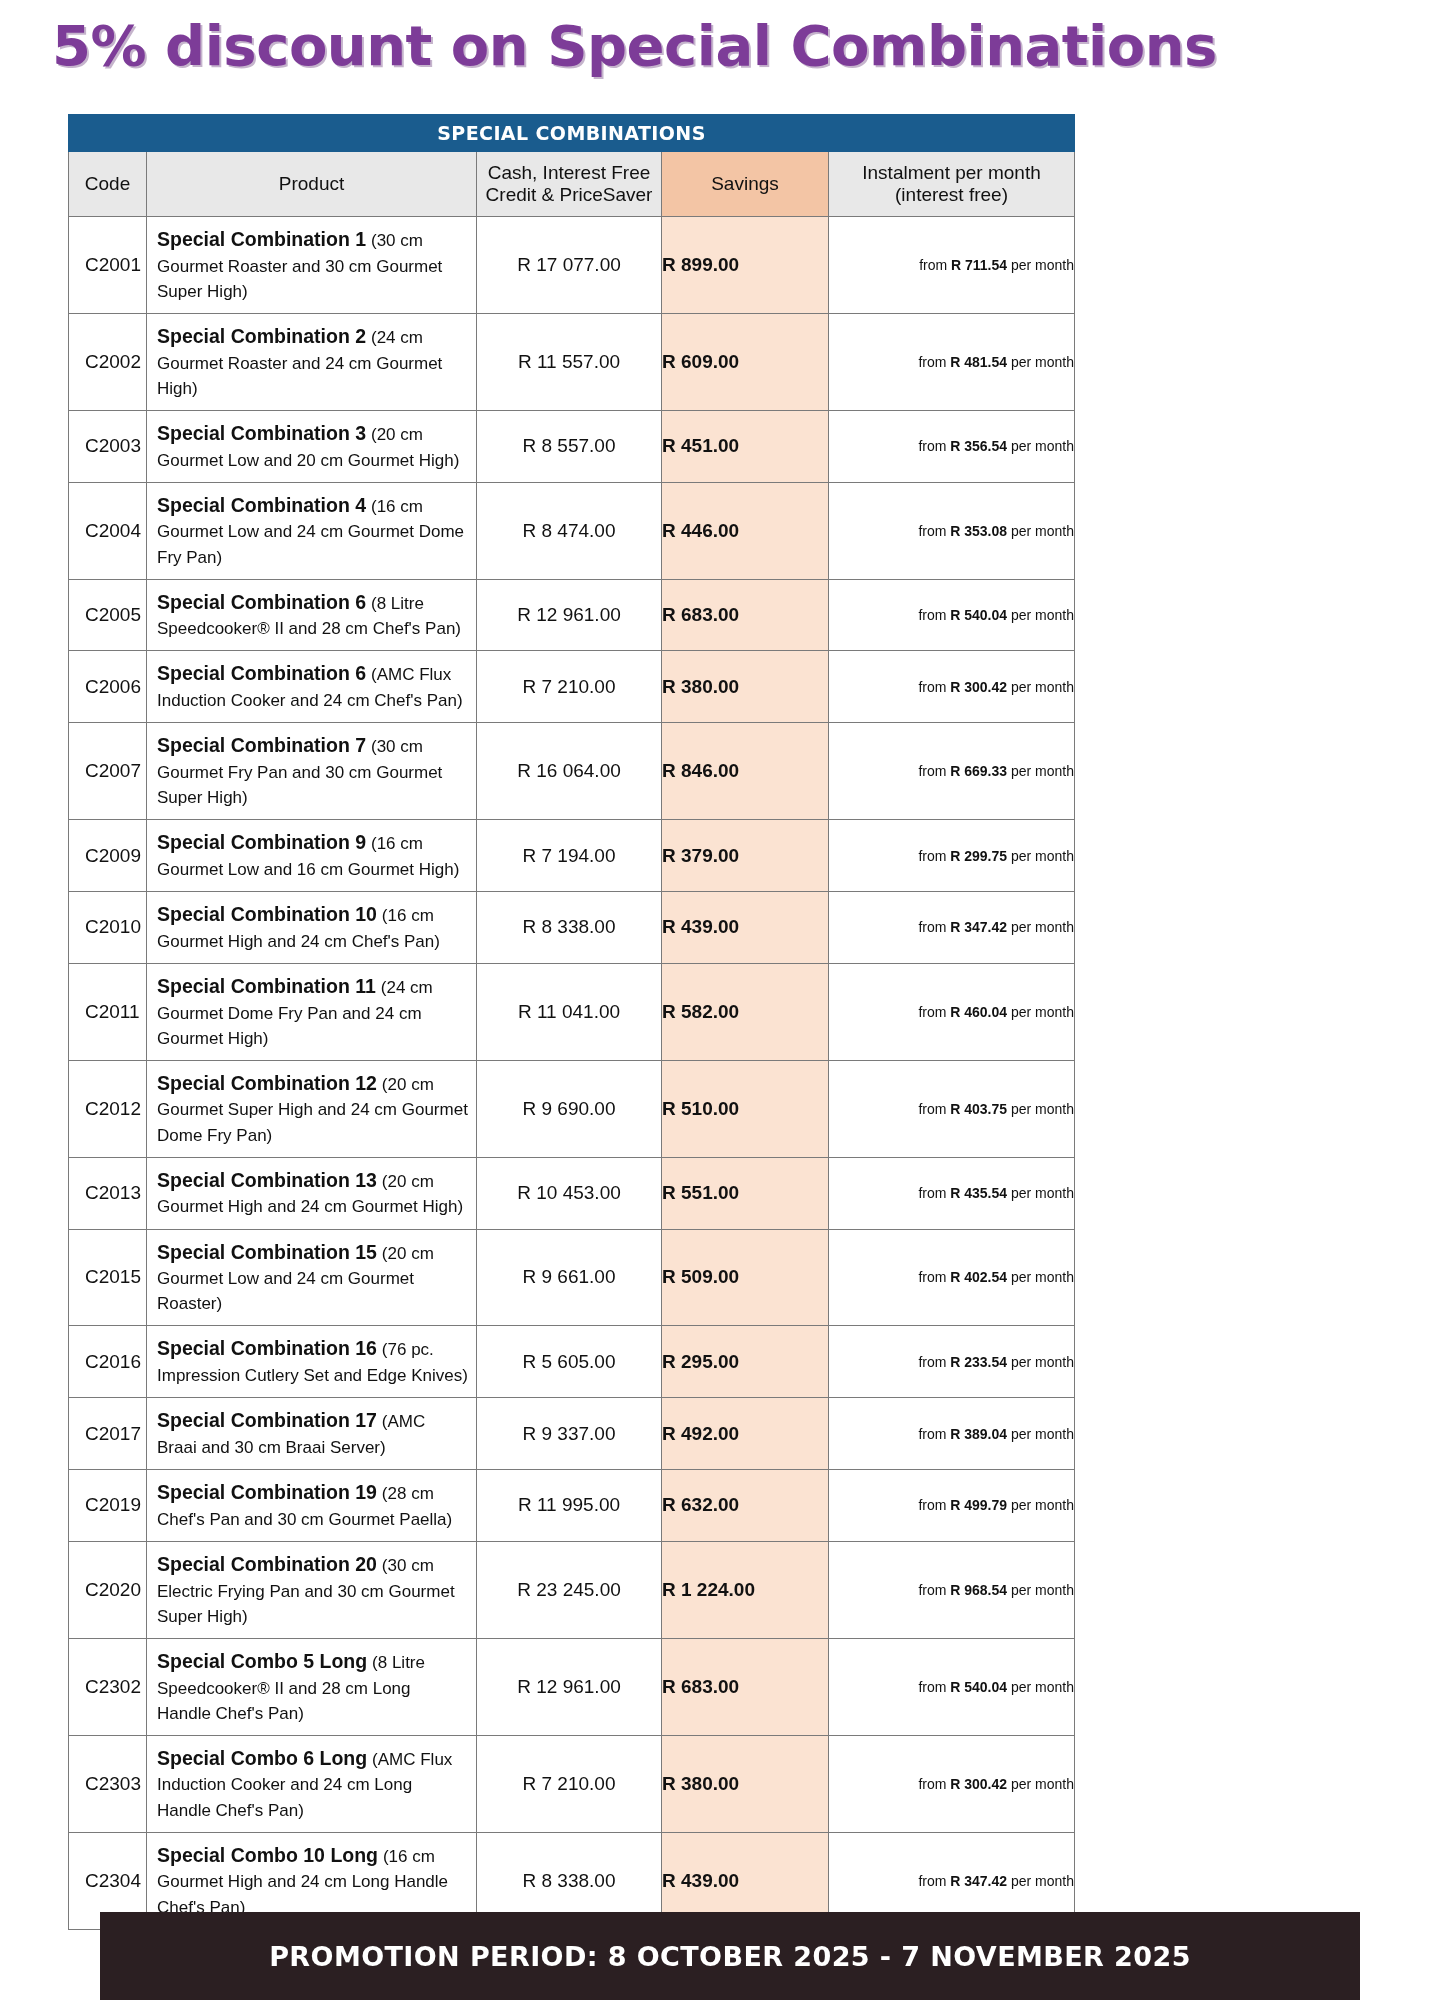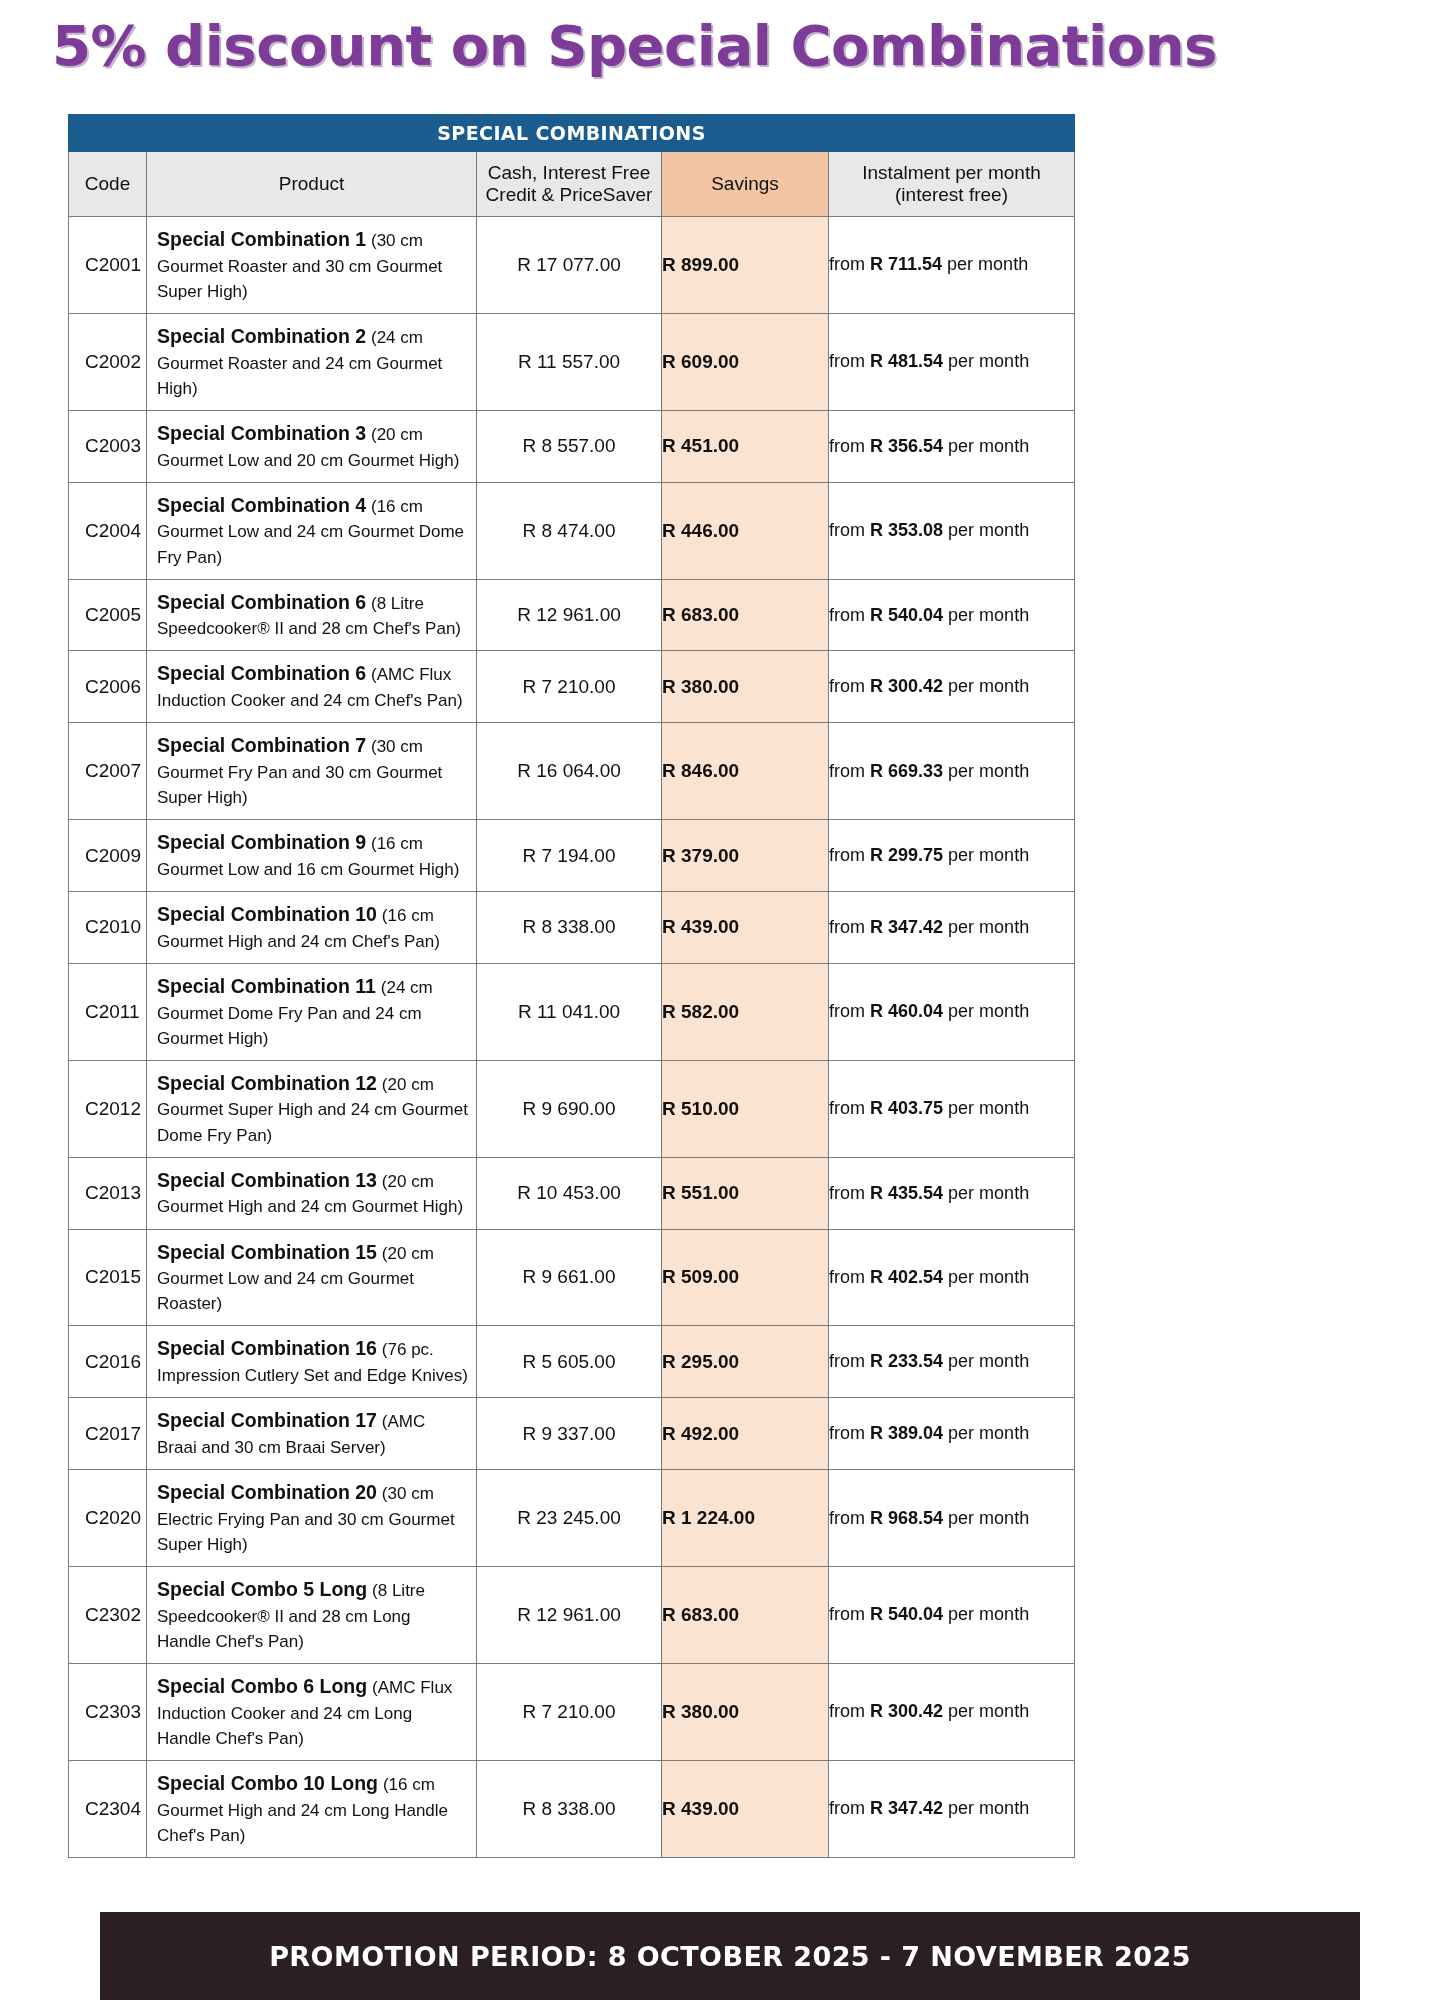--- a/index.html
+++ b/index.html
@@ -110,22 +110,22 @@
   }
   td.savings {
     font-size: 19px;
     font-weight: bold;
     color: #111;
     background: #fbe3d2;
     white-space: nowrap;
     margin-top: 8px;
   }
   td.instal {
-    text-align: left;
-    font-size: 18px;
+    text-align: right;
+    font-size: 14px;
     color: #111;
     white-space: nowrap;
   }
   td.instal .amt { font-weight: bold; }
 
   
   .footer-bar {
     position: absolute;
     left: 100px;
     right: 93px;
@@ -277,20 +277,27 @@
           <td class="instal"><span>from</span> <span class="amt">R 233.54</span> <span>per month</span></td>
         </tr>
         <tr>
           <td class="code">C2017</td>
           <td class="product"><span class="pname">Special Combination 17</span> <span class="pdesc">(AMC Braai and 30 cm Braai Server)</span></td>
           <td class="cash">R 9  337.00</td>
           <td class="savings">R 492.00</td>
           <td class="instal"><span>from</span> <span class="amt">R 389.04</span> <span>per month</span></td>
         </tr>
         <tr>
+          <td class="code">C2019</td>
+          <td class="product"><span class="pname">Special Combination 19</span> <span class="pdesc">(28 cm Chef's Pan and 30 cm Gourmet Paella)</span></td>
+          <td class="cash">R 11  995.00</td>
+          <td class="savings">R 632.00</td>
+          <td class="instal"><span>from</span> <span class="amt">R 499.79</span> <span>per month</span></td>
+        </tr>
+        <tr>
           <td class="code">C2020</td>
           <td class="product"><span class="pname">Special Combination 20</span> <span class="pdesc">(30 cm Electric Frying Pan and 30 cm Gourmet Super High)</span></td>
           <td class="cash">R 23  245.00</td>
           <td class="savings">R 1  224.00</td>
           <td class="instal"><span>from</span> <span class="amt">R 968.54</span> <span>per month</span></td>
         </tr>
         <tr>
           <td class="code">C2302</td>
           <td class="product"><span class="pname">Special Combo 5 Long</span> <span class="pdesc">(8 Litre Speedcooker® II and 28 cm Long Handle Chef's Pan)</span></td>
           <td class="cash">R 12  961.00</td>

